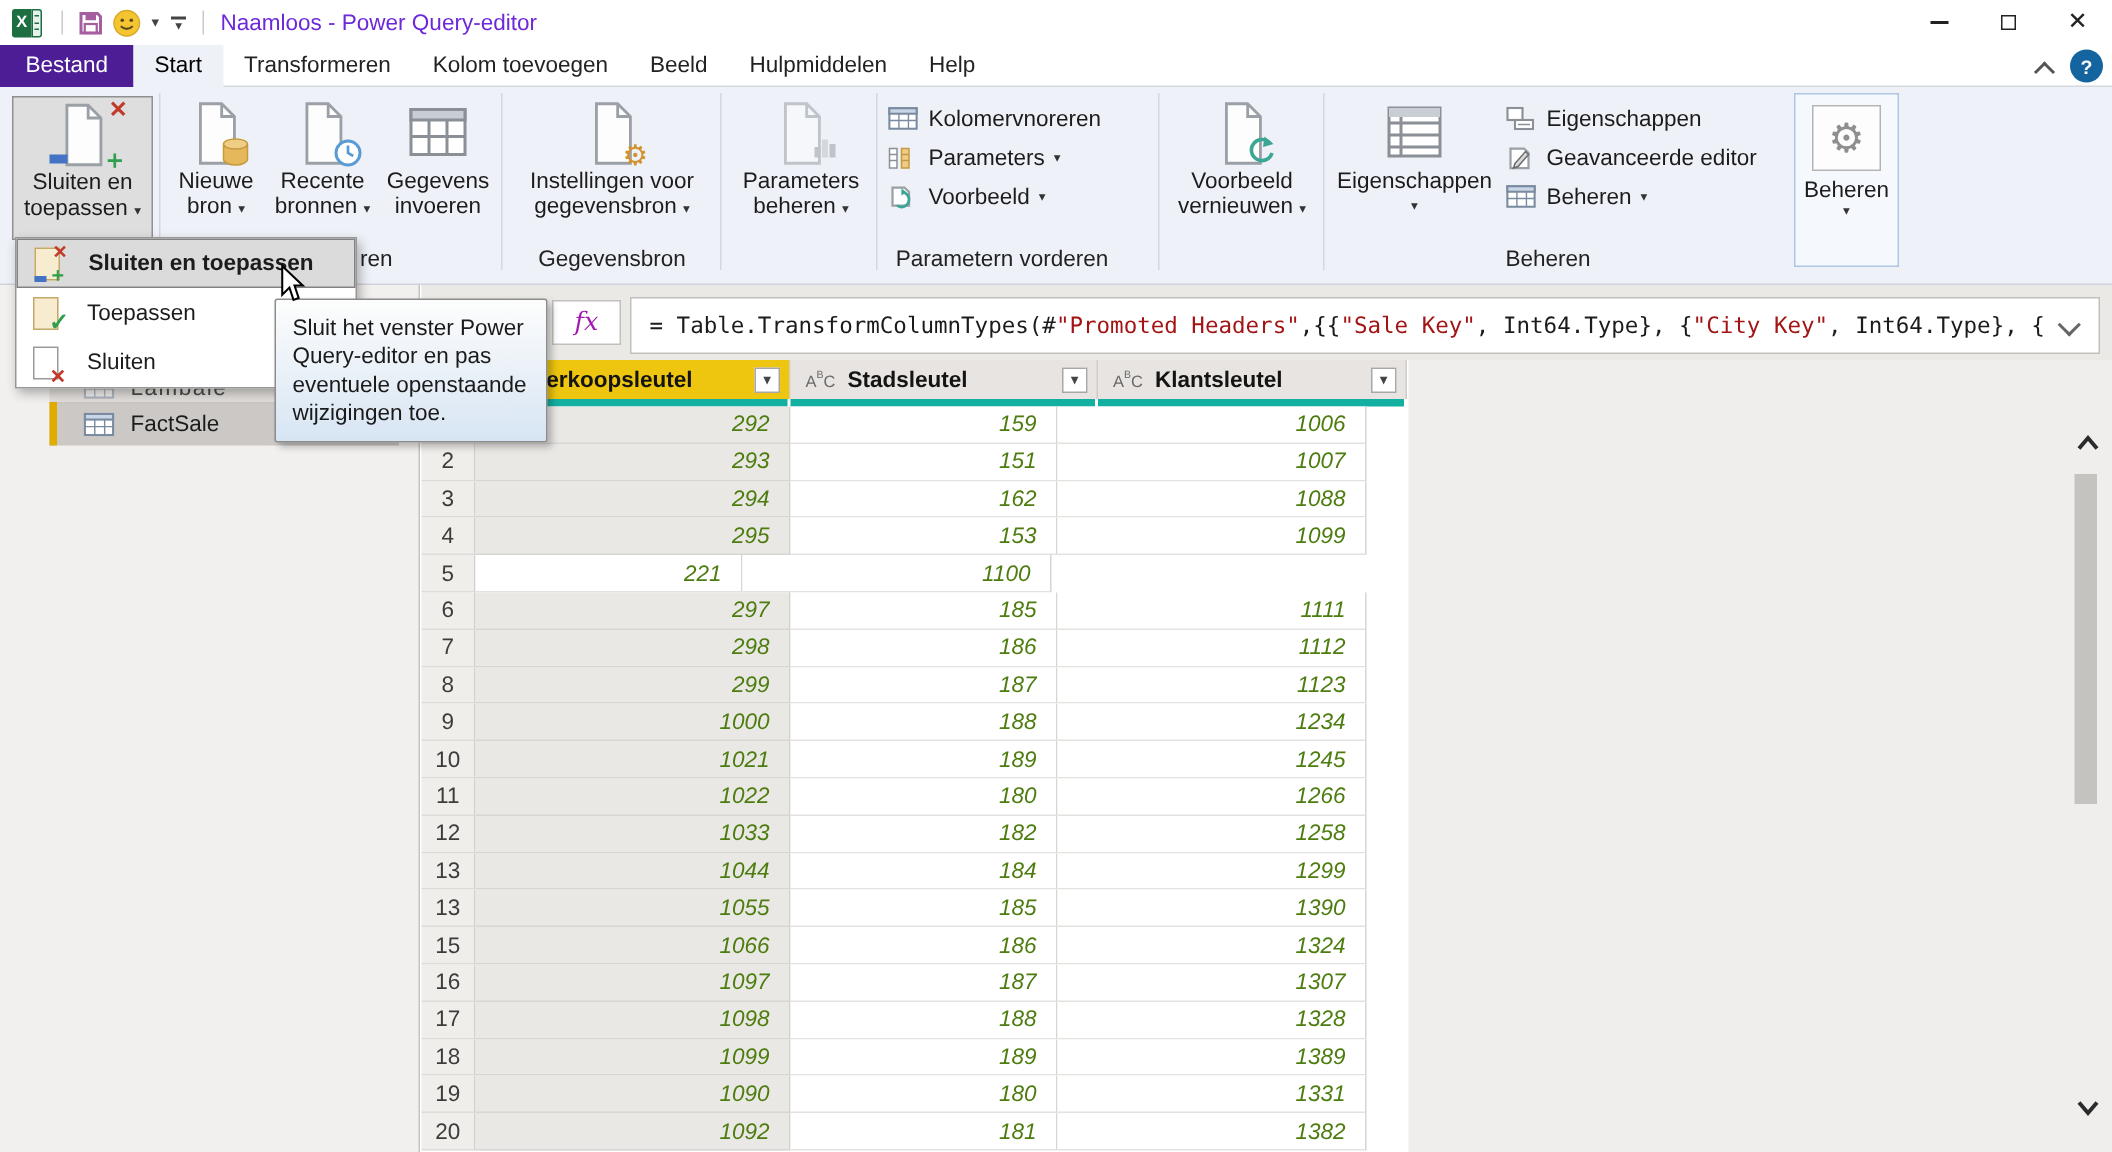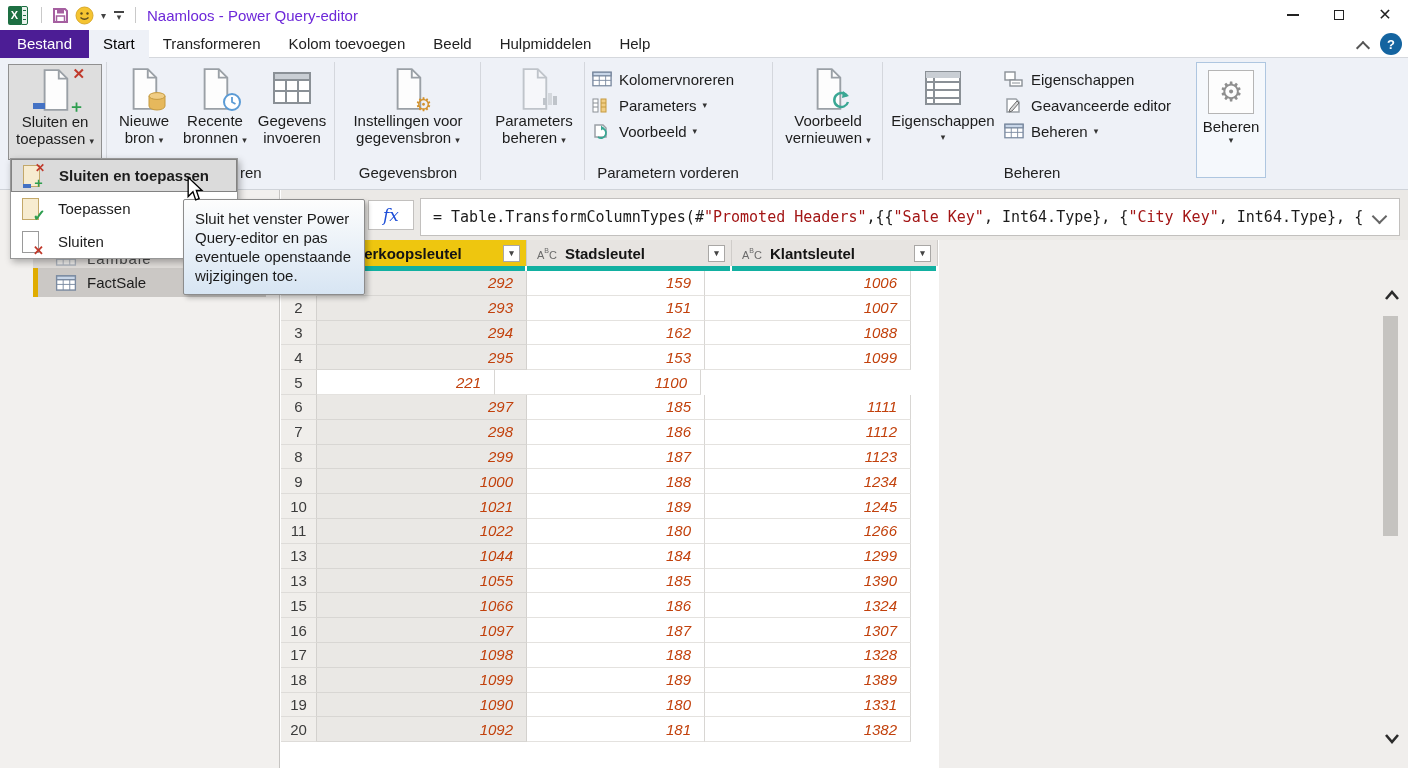--- a/index.html
+++ b/index.html
@@ -63,21 +63,21 @@
         border-right:1px solid #c6c4c2;box-sizing:border-box;}
   .qitem{position:absolute;left:33px;width:233px;height:24px;display:flex;align-items:center;font-size:15px;}
   .qitem.obscured{top:56px;background:#e0ddda;color:#4a4a4a;letter-spacing:1px;}
   .qitem.selected{top:78px;height:29px;background:#cbc8c5;color:#1c1c1c;}
   .qitem.selected::before{content:"";position:absolute;left:0;top:0;width:5px;height:100%;background:#e0ac00;}
   .qic{width:22px;height:16px;margin:0 10px 0 22px;flex:none;}
   
   .fbarbg{position:absolute;left:281px;top:190px;width:1127px;height:50px;background:#ebe9e6;}
   .fxbox{position:absolute;left:368px;top:200px;width:46px;height:30px;background:#fff;border:1px solid #c2c0be;
          box-sizing:border-box;display:flex;align-items:center;justify-content:center;
-         font-family:"DejaVu Serif",serif;font-style:italic;font-size:17px;color:#1d4ed8;}
+         font-family:"DejaVu Serif",serif;font-style:italic;font-size:17px;color:#a21caf;}
   .finput{position:absolute;left:420px;top:198px;width:980px;height:38px;background:#fff;border:1px solid #c2c0be;
           box-sizing:border-box;display:flex;align-items:center;padding:0 34px 0 12px;overflow:hidden;
           font-family:"DejaVu Sans Mono",monospace;font-size:15px;white-space:pre;}
   .finput .code{color:#1b1b1b;}
   .finput .string{color:#a31515;}
   .fchev{position:absolute;left:1374px;top:211px;width:9px;height:9px;border-right:2px solid #666;
          border-bottom:2px solid #666;transform:rotate(45deg);}
   
   .tablewrap{position:absolute;left:281px;top:240px;width:658px;}
   .hrow{display:flex;height:26px;}
@@ -92,21 +92,21 @@
   .hlabel{white-space:nowrap;overflow:hidden;}
   .filterbtn{margin-left:auto;margin-right:6px;width:17px;height:17px;background:#fff;border:1px solid #a9a7a5;
              box-sizing:border-box;font-size:9px;color:#444;display:flex;align-items:center;justify-content:center;flex:none;}
   .tealbar{display:flex;height:5px;margin-left:36px;background:#fff;}
   .tseg{background:#12b0a1;height:5px;margin-right:2px;}
   .tc0{width:208px;}.tc1{width:203px;}.tc2{width:204px;margin-right:0;}
   .trow{display:flex;height:24.8px;}
   .cell{display:flex;align-items:center;box-sizing:border-box;font-size:15px;}
   .cnum{width:36px;justify-content:center;background:#f0eeeb;border-right:1px solid #d3d1ce;
         border-bottom:1px solid #dedcd9;color:#3c3c3c;}
-  .c0,.c1,.c2{font-style:italic;color:#c2410c;justify-content:flex-end;padding-right:13px;text-align:right;}
+  .c0,.c1,.c2{font-style:italic;color:#4d7c0f;justify-content:flex-end;padding-right:13px;text-align:right;}
   .c0{width:210px;background:#eae8e5;border-right:1px solid #d3d1ce;border-bottom:1px solid #d8d6d3;}
   .c1{width:178px;background:#fff;border-right:1px solid #d8d6d3;border-bottom:1px solid #e4e2df;}
   .c2{width:206px;background:#fff;border-right:1px solid #d8d6d3;border-bottom:1px solid #e4e2df;}
   .rightfill{position:absolute;left:939px;top:240px;width:469px;height:528px;background:#f0eeec;}
   
   .sb-up{position:absolute;left:1384px;top:290px;}
   .sb-down{position:absolute;left:1384px;top:733px;}
   .sb-thumb{position:absolute;left:1383px;top:316px;width:15px;height:220px;background:#c5c3c0;}
   
   .menu{position:absolute;left:10px;top:158px;width:228px;background:#fff;border:1px solid #979797;
@@ -523,20 +523,26 @@
           <div class="cell c1">189</div>
           <div class="cell c2">1245</div>
         </div>
         <div class="trow">
           <div class="cell cnum">11</div>
           <div class="cell c0">1022</div>
           <div class="cell c1">180</div>
           <div class="cell c2">1266</div>
         </div>
         <div class="trow">
+          <div class="cell cnum">12</div>
+          <div class="cell c0">1033</div>
+          <div class="cell c1">182</div>
+          <div class="cell c2">1258</div>
+        </div>
+        <div class="trow">
           <div class="cell cnum">13</div>
           <div class="cell c0">1044</div>
           <div class="cell c1">184</div>
           <div class="cell c2">1299</div>
         </div>
         <div class="trow">
           <div class="cell cnum">13</div>
           <div class="cell c0">1055</div>
           <div class="cell c1">185</div>
           <div class="cell c2">1390</div>

